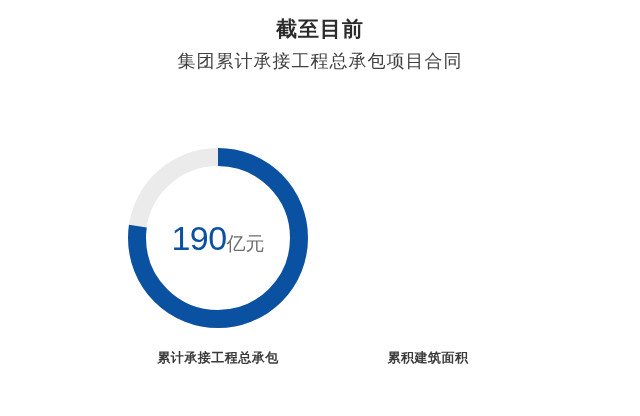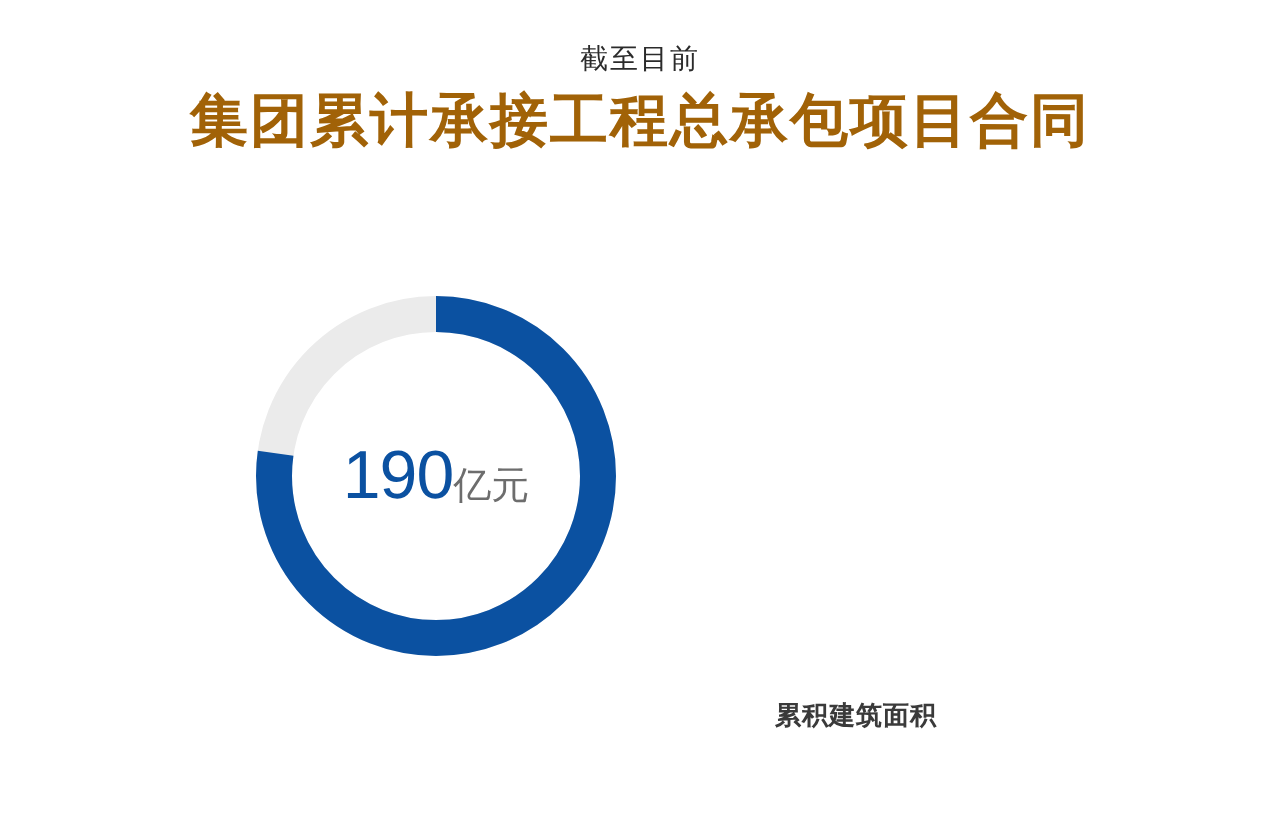--- a/index.html
+++ b/index.html
@@ -23,30 +23,30 @@
 
   
   .title-block {
     position: absolute;
     top: 14px;
     left: 0;
     width: 640px;
     text-align: center;
   }
   .title-line-1 {
-    font-size: 14px;
-    font-weight: normal;
+    font-size: 21px;
+    font-weight: bold;
     color: #2b2b2b;
     letter-spacing: 1px;
     line-height: 30px;
   }
   .title-line-2 {
-    font-size: 29px;
-    font-weight: bold;
-    color: #a16207;
+    font-size: 18px;
+    font-weight: normal;
+    color: #404040;
     letter-spacing: 1px;
     line-height: 34px;
   }
 
   
   .charts-row {
     position: absolute;
     top: 148px;
     left: 0;
     width: 640px;
@@ -148,19 +148,20 @@
           <span class="value-prefix"></span><span class="value-number">190</span><span class="value-unit">亿元</span>
         </span>
       </div>
     </div>
 
 
   </div>
 
   <div class="captions">
     <div class="caption caption-1">
+      <span class="caption-line">累计承接工程总承包</span>
     </div>
     <div class="caption caption-2">
       <span class="caption-line">累积建筑面积</span>
     </div>
   </div>
 
 </div>
 
 </body></html>

